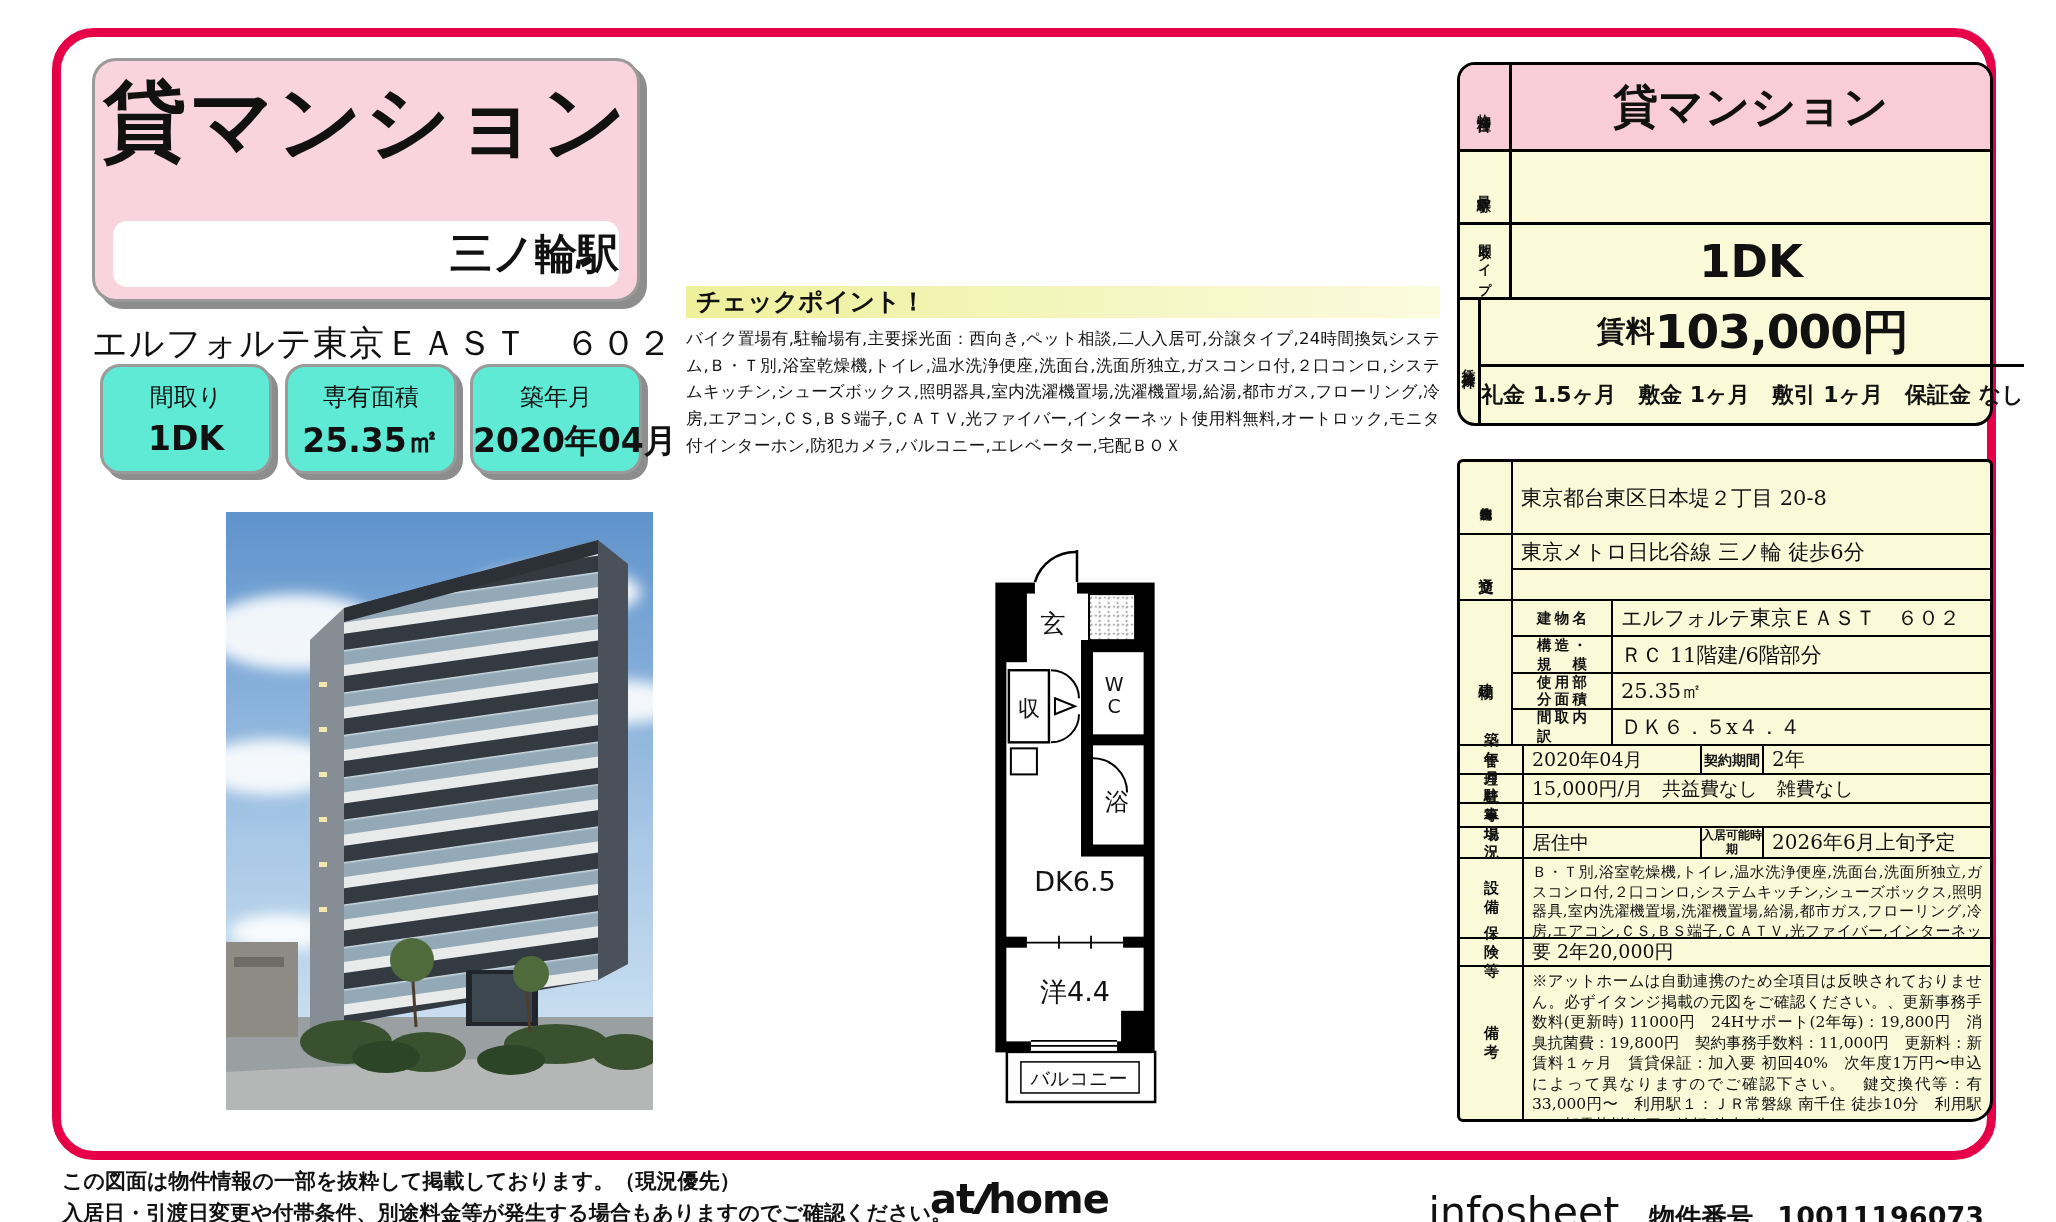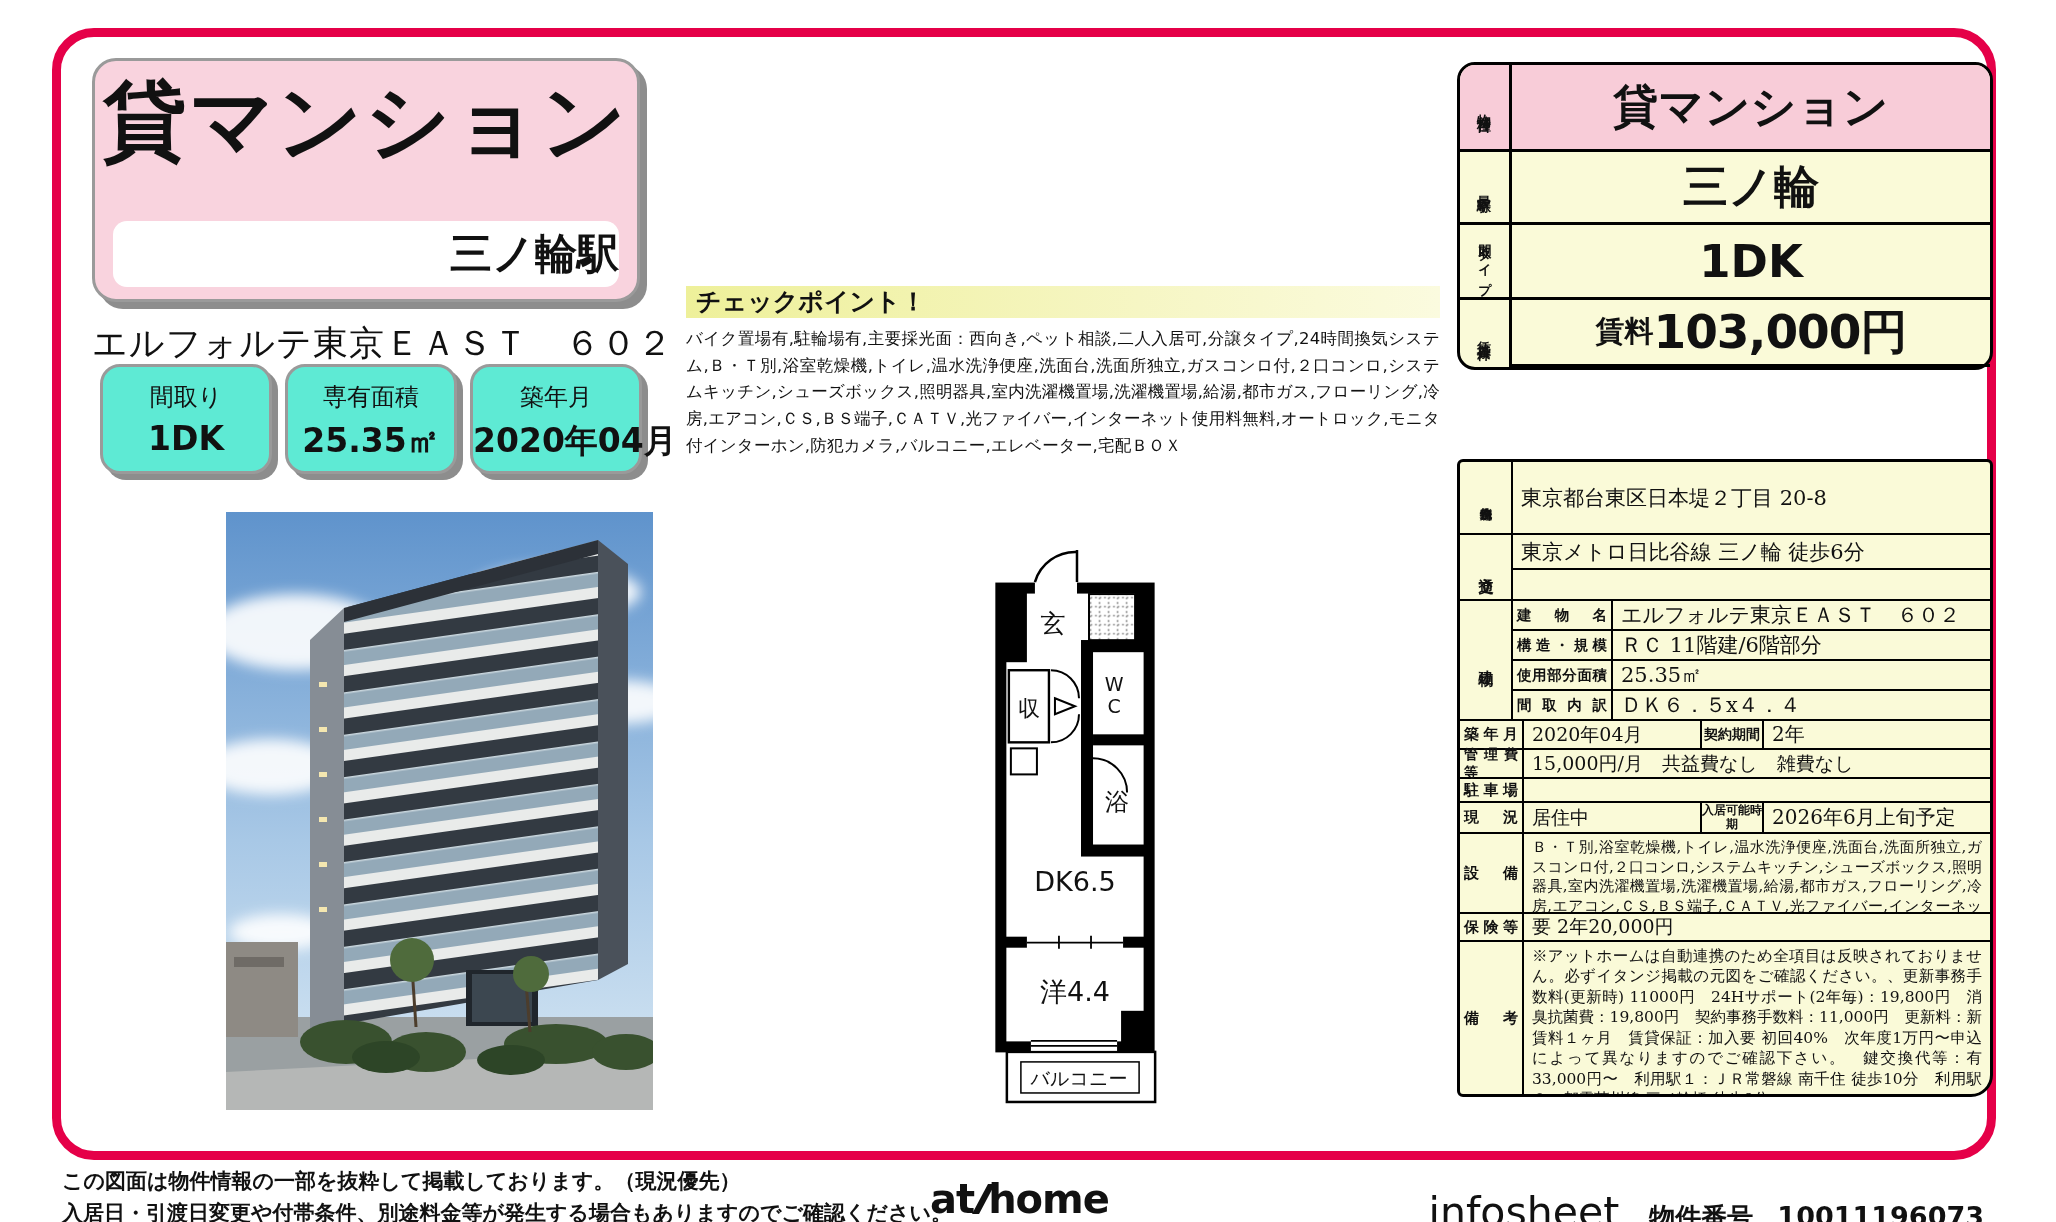--- a/index.html
+++ b/index.html
@@ -50,21 +50,21 @@
   }
   
   .photo{position:absolute;left:226px;top:512px;width:427px;height:598px;overflow:hidden;}
   
   .floorplan{position:absolute;left:986px;top:548px;width:192px;height:566px;}
   .floorplan text{font-family:"DejaVu Sans","Liberation Sans",sans-serif;fill:#111;}
   
   .ytable{background:#fafad8;box-sizing:border-box;border:3px solid #000;}
   .cell{box-sizing:border-box;display:flex;align-items:center;justify-content:center;}
   .vl{writing-mode:vertical-rl;text-orientation:upright;font-weight:bold;letter-spacing:2px;}
-  .jl{display:block;width:100%;text-align:justify;text-align-last:justify;box-sizing:border-box;padding:0 4px;}
+  .jl{display:block;width:100%;text-align:justify;text-align-last:justify;box-sizing:border-box;padding:0 24px;}
   .serif{font-family:"DejaVu Serif","Liberation Serif",serif;}
   
   .sum-table{position:absolute;left:1457px;top:62px;width:536px;border-radius:18px;}
   .s-row{display:flex;border-top:3px solid #000;}
   .s-row:first-child{border-top:none;}
   .s-label{width:52px;border-right:3px solid #000;font-size:14px;}
   .s-val{flex:1;}
   .row-pink{background:#f8ccd8;border-radius:15px 15px 0 0;}
   .h1r{height:84px;} .h2r{height:70px;} .h3r{height:72px;}
   .rent-block{flex:1;display:flex;flex-direction:column;}
@@ -268,36 +268,38 @@
     <div class="s-row h1r row-pink">
       <div class="cell s-label">
           <span class="vl">物件種目</span>
         </div>
       <div class="cell s-val big-val">貸マンション</div>
     </div>
     <div class="s-row h2r">
       <div class="cell s-label">
           <span class="vl">最寄駅</span>
         </div>
-      <div class="cell s-val big-val">三ノ輪</div>
     </div>
     <div class="s-row h3r">
       <div class="cell s-label">
           <span class="vl" style="font-size:13px">間取タイプ</span>
         </div>
       <div class="cell s-val big-val">1DK</div>
     </div>
     <div class="s-row">
       <div class="cell s-label">
           <span class="vl">賃貸条件</span>
         </div>
       <div class="rent-block">
         <div class="rent-top">
           <span class="rent-label">賃料</span>
           <span class="rent-value">103,000円</span>
+        </div>
+        <div class="rent-bottom">
+          <span class="cond">礼金 1.5ヶ月　敷金 1ヶ月　敷引 1ヶ月　保証金 なし</span>
         </div>
       </div>
     </div>
   </div>
 
   <div class="detail-table ytable">
 
     <div class="d-row addr-row">
       <div class="cell d-l w53">
           <span class="vl" style="font-size:12px;letter-spacing:0">物件所在地</span>

